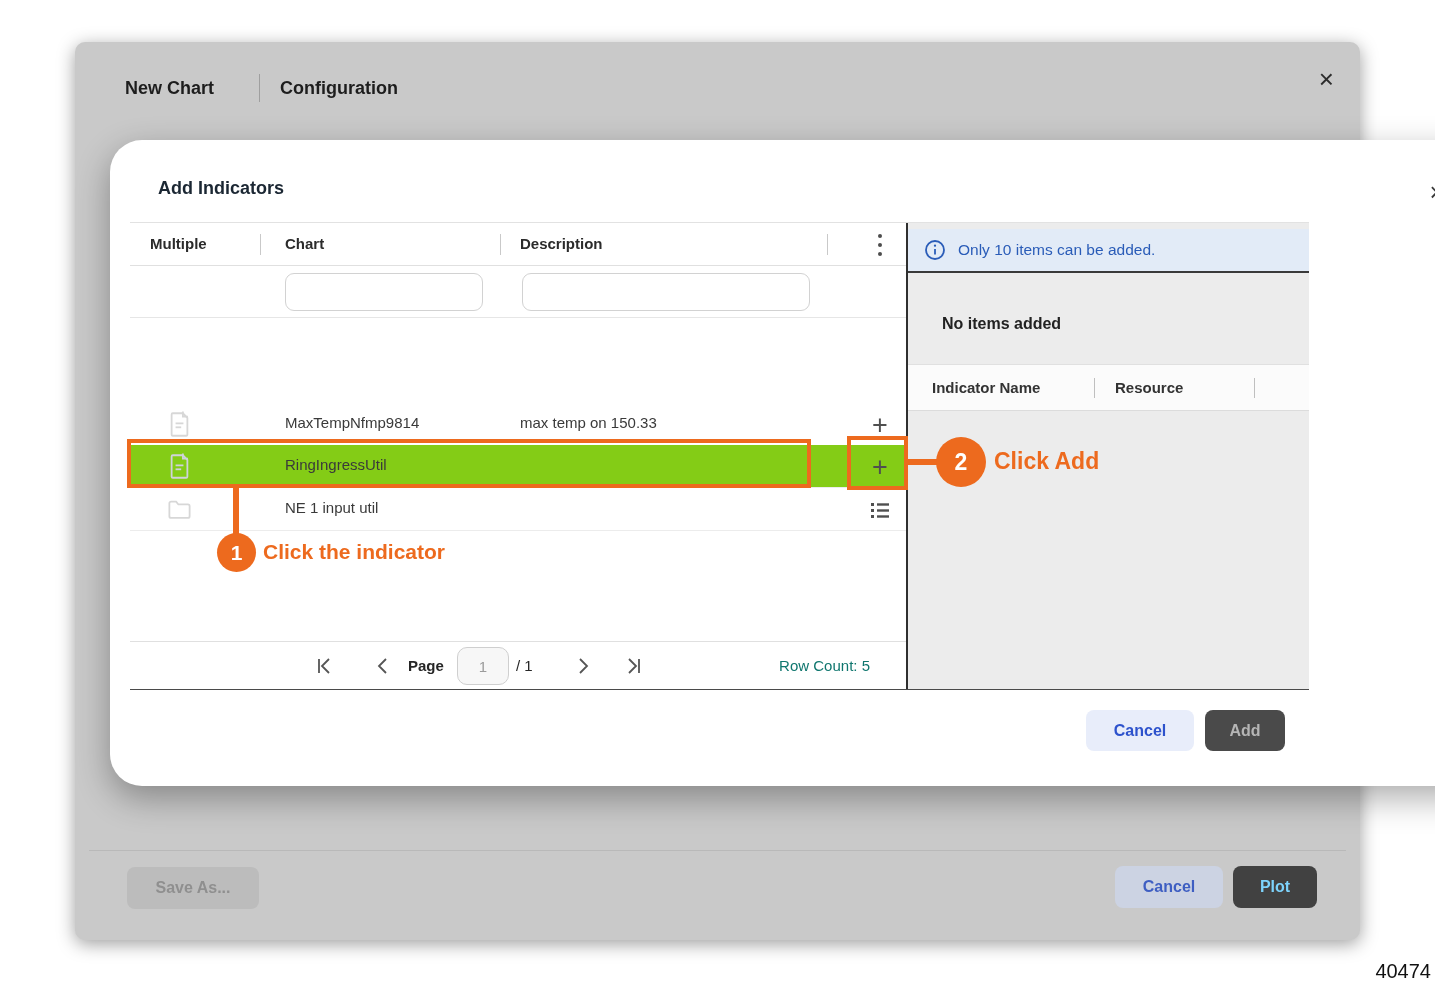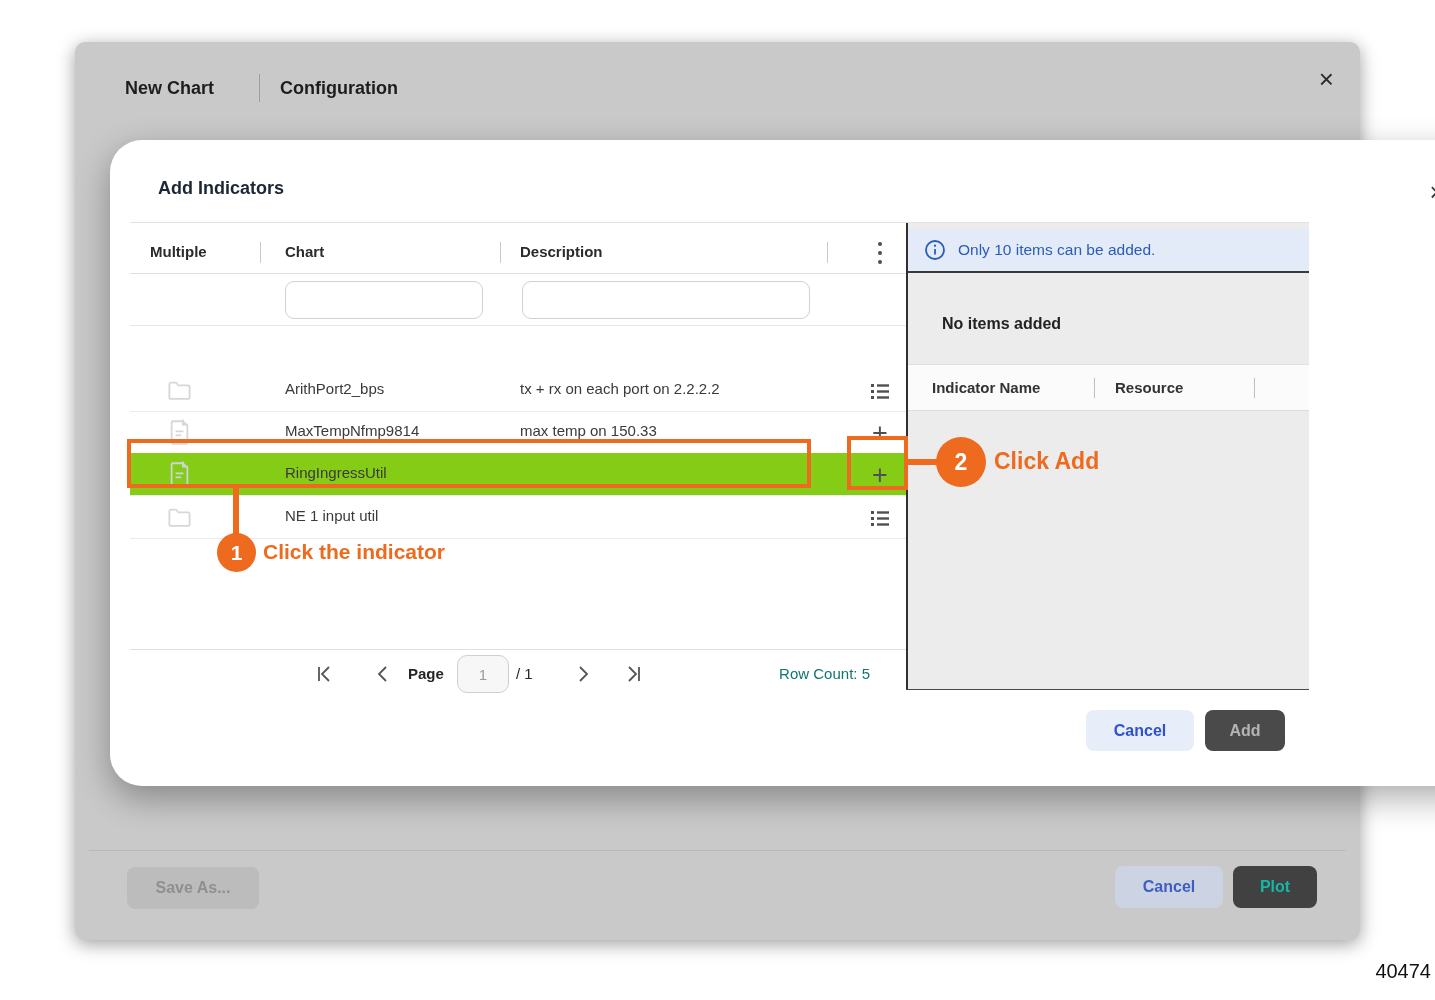--- a/index.html
+++ b/index.html
@@ -13,34 +13,34 @@
   .tab-newchart { left:50px; }
   .tab-config { left:205px; }
   .tab-divider { position:absolute; left:184px; top:32px; width:1px; height:28px; background:#9f9f9f; }
   .outer-close { position:absolute; right:26px; top:24px; font-size:26px; color:#2c2c2c;
     line-height:26px; cursor:pointer; }
   .outer-footer-line { position:absolute; left:14px; right:14px; top:808px; height:1px; background:#b9b9b9; }
   .btn { position:absolute; border-radius:8px; font-weight:bold; font-size:16px;
     display:flex; align-items:center; justify-content:center; cursor:pointer; }
   .btn-saveas { left:52px; top:825px; width:132px; height:42px; background:#bcbcbc; color:#8f8f8f; }
   .btn-outer-cancel { left:1040px; top:824px; width:108px; height:42px; background:#ccd3e3; color:#3e5ec2; }
-  .btn-plot { left:1158px; top:824px; width:84px; height:42px; background:#414141; color:#14b8a6; }
+  .btn-plot { left:1158px; top:824px; width:84px; height:42px; background:#414141; color:#7dd3fc; }
 
   
   .modal { position:absolute; left:110px; top:140px; width:1396px; height:646px;
     background:#ffffff; border-radius:32px; box-shadow:0 12px 34px rgba(0,0,0,.33); }
   .modal-title { position:absolute; left:48px; top:38px; font-size:18px; font-weight:bold; color:#1b2733; }
   .modal-close { position:absolute; right:62px; top:40px; font-size:25px; color:#3a3a3a;
     line-height:24px; cursor:pointer; }
 
   .content { position:absolute; left:20px; top:82px; width:1179px; height:468px;
     border-top:1px solid #e2e2e2; border-bottom:2px solid #4a4a4a; }
 
   
-  .ind-table { position:absolute; left:0; top:8px; width:776px; height:466px; background:#fff; }
+  .ind-table { position:absolute; left:0; top:0; width:776px; height:466px; background:#fff; }
   .thead { position:absolute; left:0; top:0; width:776px; height:43px; border-bottom:1px solid #e0e0e0; }
   .th { position:absolute; top:12px; font-size:15px; font-weight:bold; color:#2b2b2b; }
   .th-multiple { left:20px; } .th-name { left:155px; } .th-desc { left:390px; }
   .th-sep { position:absolute; top:11px; width:1px; height:21px; background:#c9c9c9; }
   .kebab { position:absolute; left:742px; top:11px; width:16px; height:22px;
     display:flex; flex-direction:column; justify-content:space-between; align-items:center; cursor:pointer; }
   .kebab i { width:4px; height:4px; border-radius:50%; background:#4c4c4c; }
 
   .filter-row { position:absolute; left:0; top:43px; width:776px; height:52px; border-bottom:1px solid #e6e6e6; }
   .filter-input { position:absolute; top:7px; height:38px; border:1px solid #d2d2d2; border-radius:9px;
@@ -134,43 +134,20 @@
             <i></i>
           </div>
       </div>
 
       <div class="filter-row">
         <input class="filter-input fi-name" value="" style="">
         <input class="filter-input fi-desc" value="" style="">
       </div>
 
 
-      <div class="row" style="top:138px">
-        <span class="type-icon">
-          <svg width="27" height="27" viewBox="0 0 24 24" fill="none" stroke="#d7d7d7" stroke-width="1.6">
-            <path d="M3 6.5a1.5 1.5 0 0 1 1.5-1.5H9l2 2.5h8.5A1.5 1.5 0 0 1 21 9v9a1.5 1.5 0 0 1-1.5 1.5h-15A1.5 1.5 0 0 1 3 18z"></path>
-            </svg>
-        </span>
-        <span class="cell-name">ArithPort2_bps</span>
-        <span class="cell-desc">tx + rx on each port on 2.2.2.2</span>
-        <span class="action">
-          <svg width="22" height="22" viewBox="0 0 22 22">
-            <g fill="#4f4f4f">
-                <rect x="2" y="4" width="3" height="3"></rect>
-                <rect x="2" y="10" width="3" height="3"></rect>
-                <rect x="2" y="16" width="3" height="3"></rect>
-              </g>
-            <g stroke="#4f4f4f" stroke-width="2.4">
-                <line x1="8" y1="5.5" x2="20" y2="5.5"></line>
-                <line x1="8" y1="11.5" x2="20" y2="11.5"></line>
-                <line x1="8" y1="17.5" x2="20" y2="17.5"></line>
-              </g>
-            </svg>
-        </span>
-      </div>
 
       <div class="row" style="top:180px">
         <span class="type-icon">
           <svg width="27" height="27" viewBox="0 0 24 24" fill="none" stroke="#d7d7d7" stroke-width="1.6">
             <path d="M6 3.5h9l4 4v15a1 1 0 0 1-1 1H6a1 1 0 0 1-1-1v-18a1 1 0 0 1 1-1z" transform="translate(0,-1.5)"></path>
             <path d="M15 2v4.5h4.5" transform="translate(0,-1.5)"></path>
             <line x1="8.5" y1="11" x2="15.5" y2="11"></line>
               <line x1="8.5" y1="14.5" x2="13.5" y2="14.5"></line>
             </svg>
         </span>

